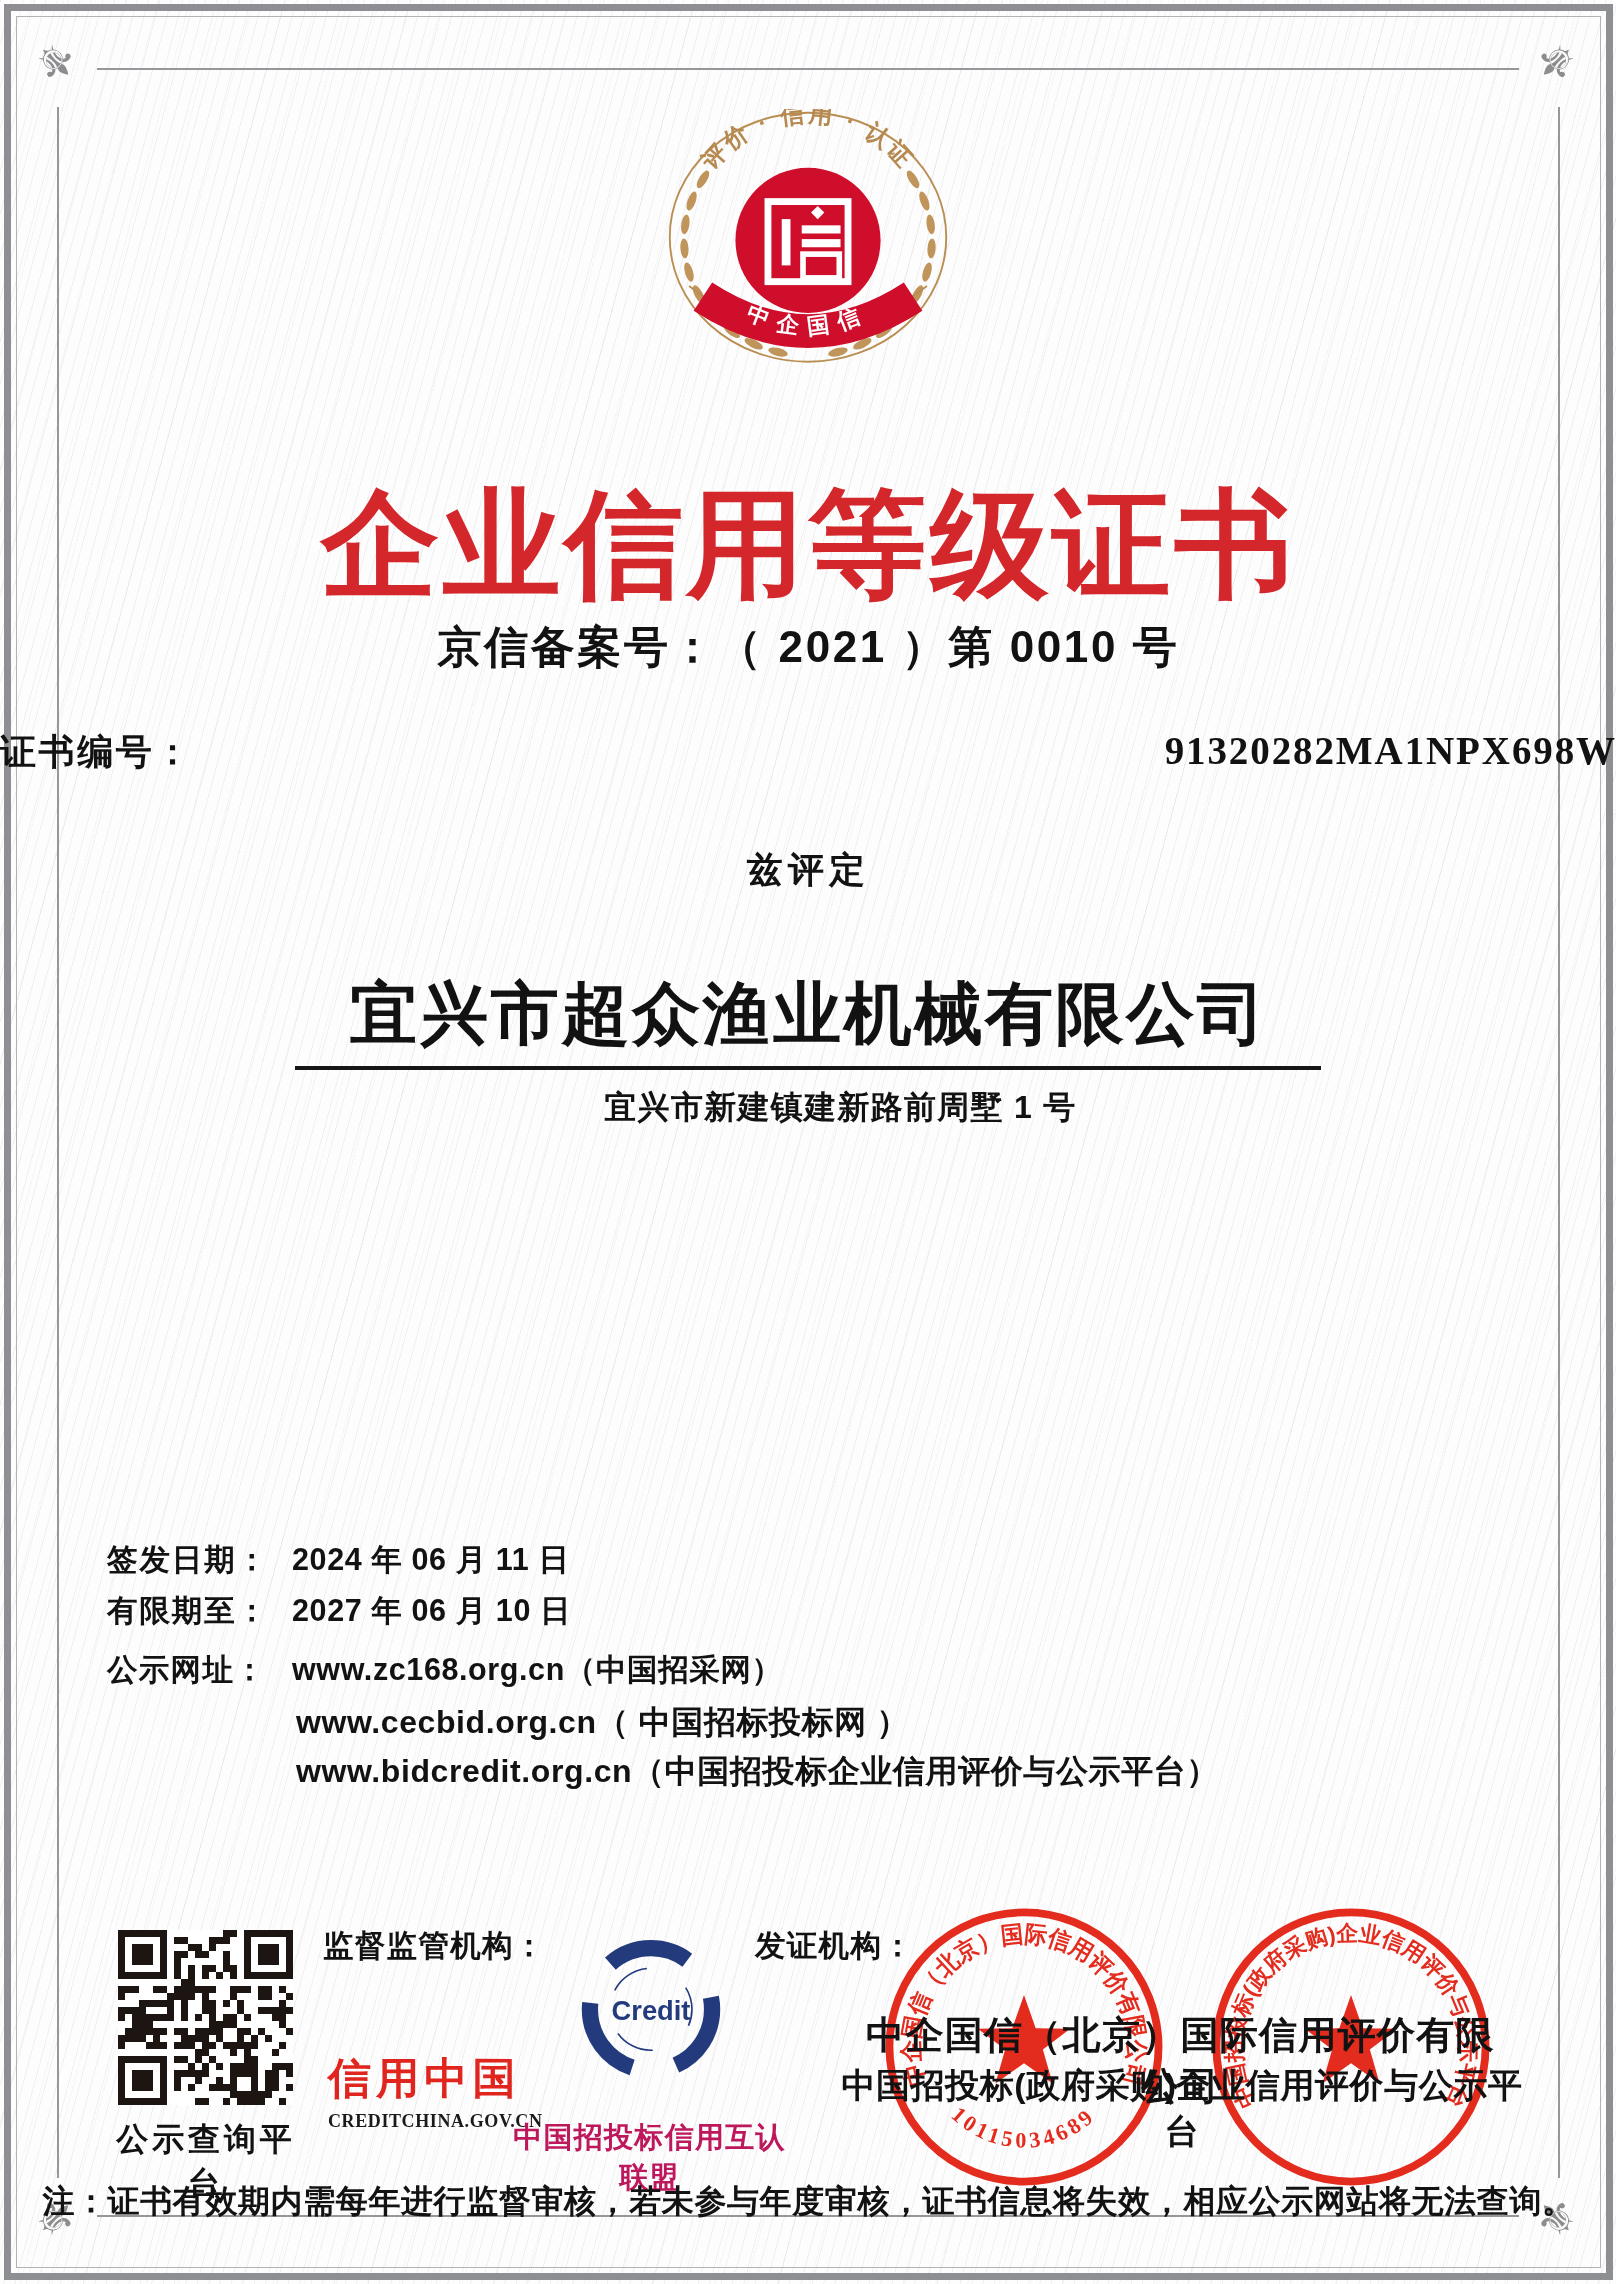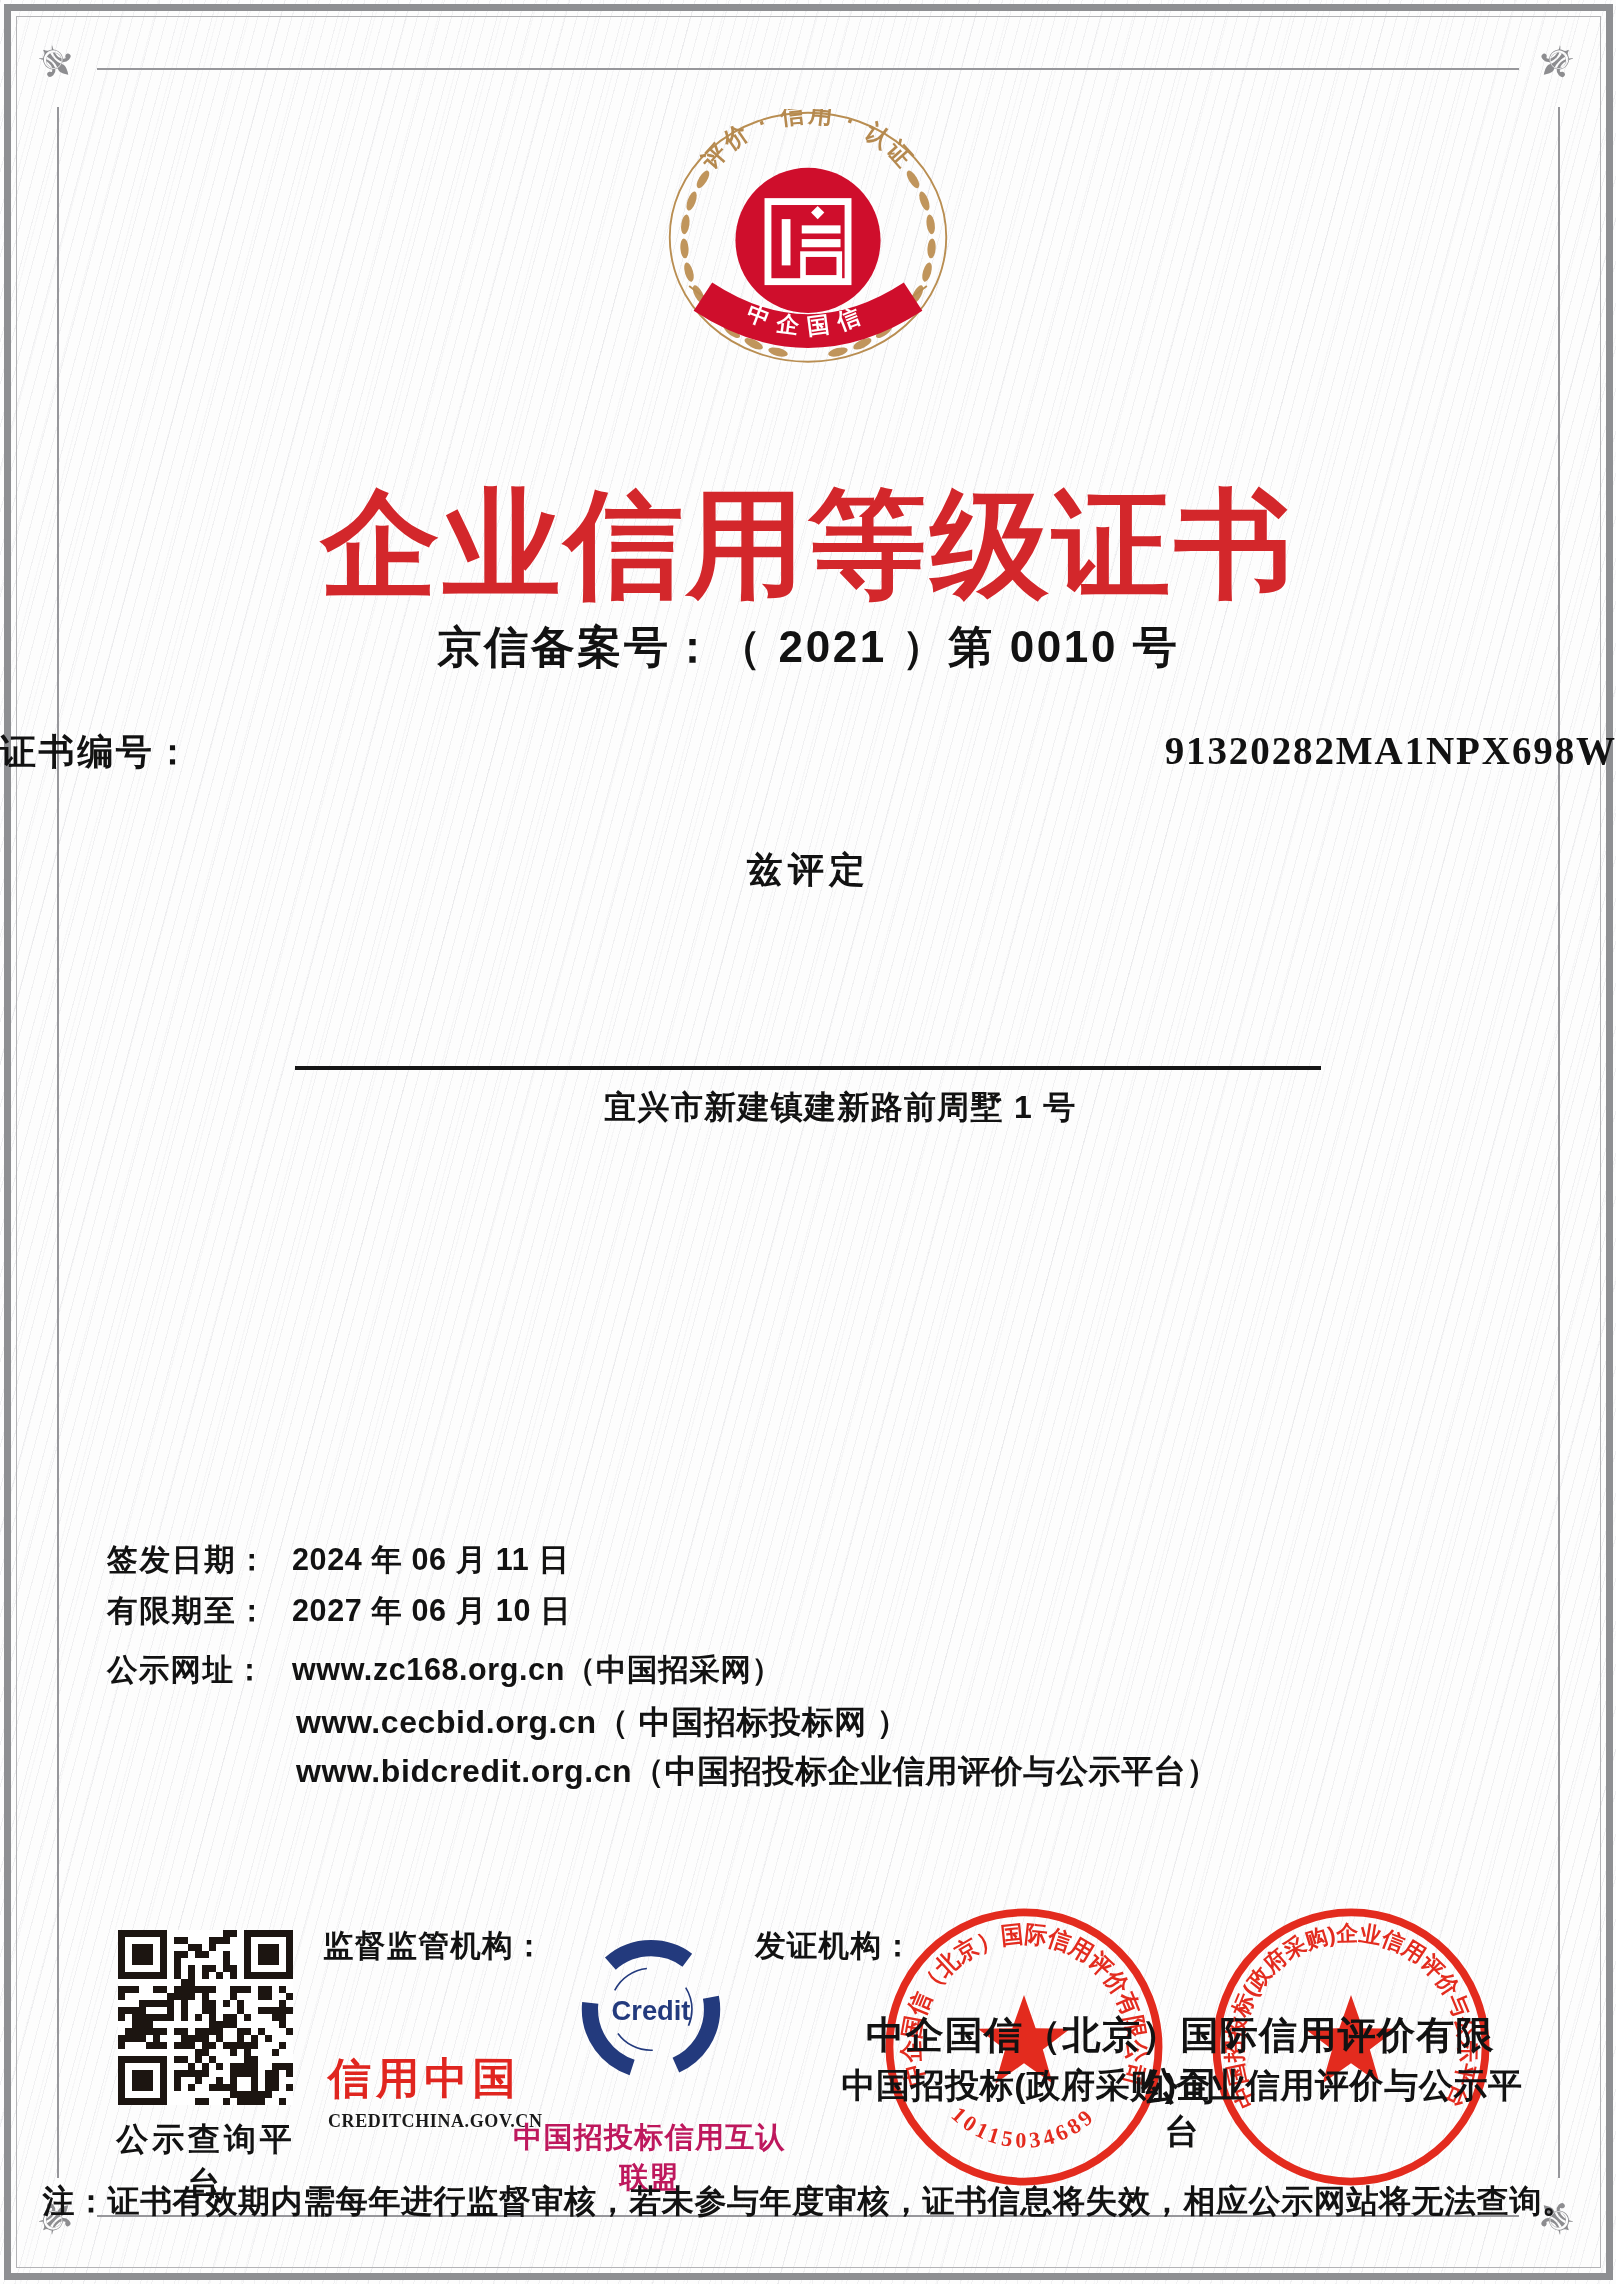--- a/index.html
+++ b/index.html
@@ -107,20 +107,21 @@
     <span>京信备案号：</span><span>（ 2021 ）第 0010 号</span>
   </div>
   <div class="abs ctr" style="top:728px;">
     <div class="certno-row">
       <span class="certno-label">证书编号：</span>
       <span class="certno-value">91320282MA1NPX698W</span>
     </div>
   </div>
   <div class="abs ctr hereby" style="top:846px;">兹评定</div>
 
+  <div class="abs ctr company" style="top:969px;">宜兴市超众渔业机械有限公司</div>
   <div class="underline" style="top:1066px;"></div>
   <div class="abs ctr address" style="top:1086px;padding-left:32px;">宜兴市新建镇建新路前周墅 1 号</div>
 
 
   <div class="drow" style="top:1540px;">
     <span class="dlabel">签发日期：</span>
     <span class="dvalue">2024 年 06 月 11 日</span>
   </div>
   <div class="drow" style="top:1591px;">
     <span class="dlabel">有限期至：</span>

